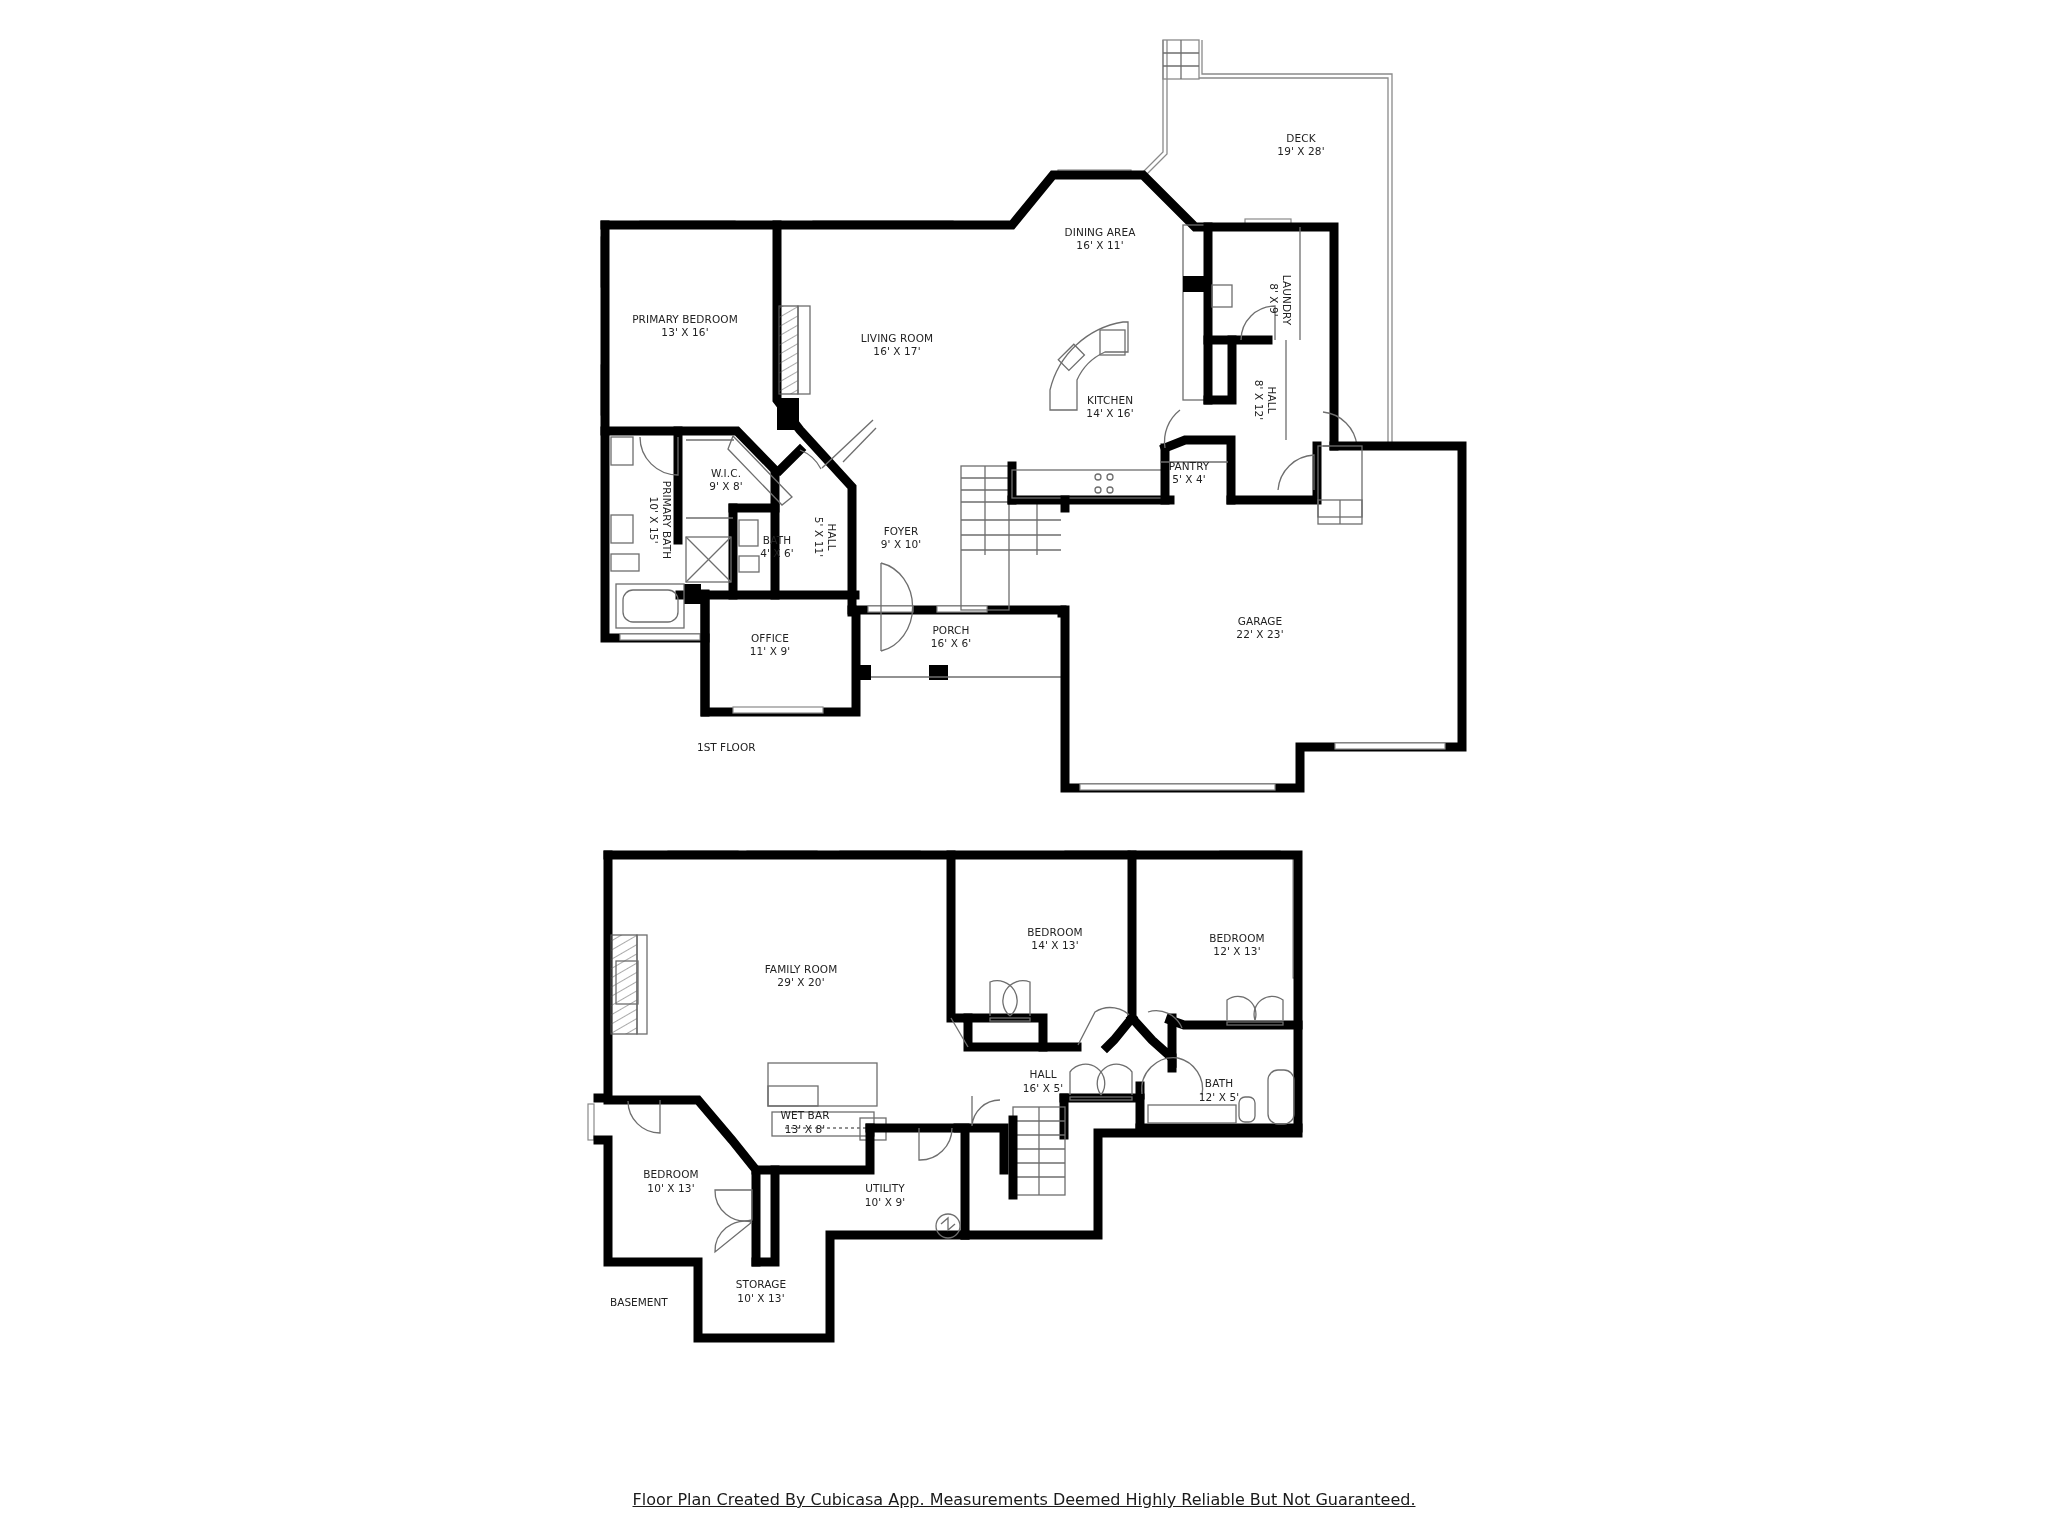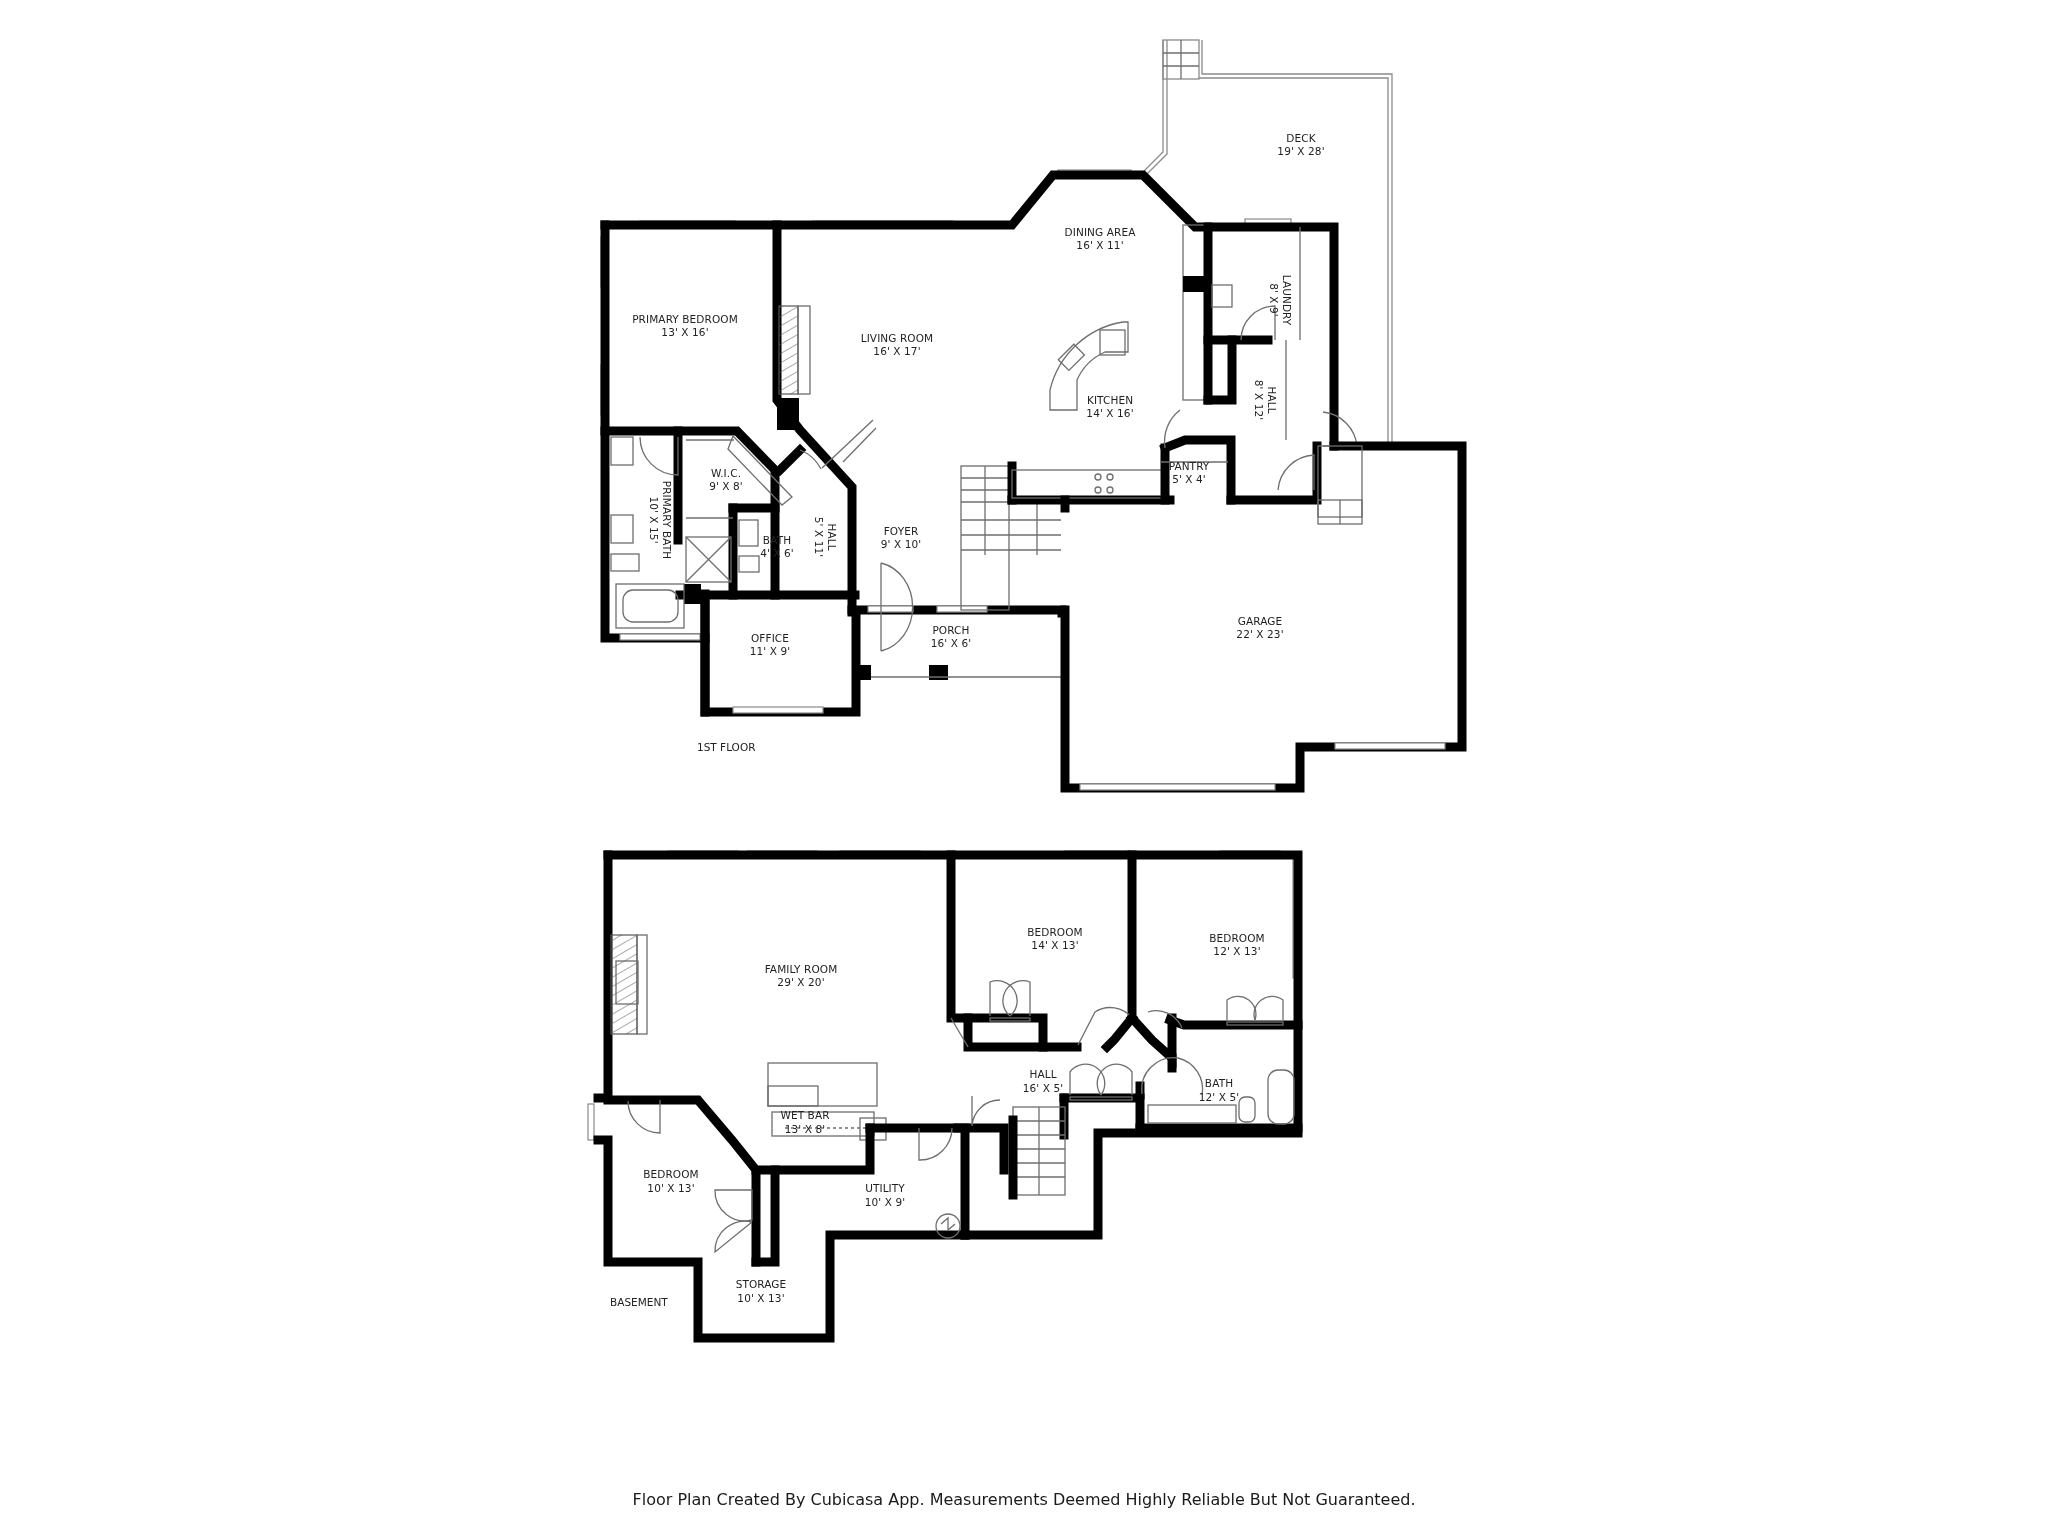--- a/index.html
+++ b/index.html
@@ -6,21 +6,21 @@
   body { width: 2048px; height: 1536px; position: relative; overflow: hidden; font-family: "DejaVu Sans", sans-serif; }
   svg.plan { position: absolute; left: 0; top: 0; }
   .w { fill: none; stroke: #000; stroke-width: 9; stroke-linejoin: miter; stroke-linecap: square; }
   .thin { fill: none; stroke: #6e6e6e; stroke-width: 1.3; }
   .win { fill: #fff; stroke: #8a8a8a; stroke-width: 1.2; }
   .deck { fill: none; stroke: #8a8a8a; stroke-width: 1.3; }
   .solid { fill: #000; }
   .hatch { fill: url(#hatch); stroke: #555; stroke-width: 1.2; }
   .lbl { font-family: "DejaVu Sans", sans-serif; font-size: 10.5px; fill: #222; text-anchor: middle; letter-spacing: 0.1px; }
   .floorlbl { font-family: "DejaVu Sans", sans-serif; font-size: 10.5px; fill: #222; }
-  .footer { position: absolute; left: 0; width: 2048px; top: 1490px; text-align: center; font-family: "DejaVu Sans", sans-serif; font-size: 16px; color: #1a1a1a; }
+  .footer { position: absolute; left: 0; width: 2048px; top: 1490px; text-align: center; font-family: "DejaVu Sans", sans-serif; font-size: 16px; color: #1a1a1a; text-decoration: underline; }
 </style>
 </head>
 <body>
 
 <svg class="plan" width="2048" height="1536" viewBox="0 0 2048 1536" xmlns="http://www.w3.org/2000/svg">
   <defs>
     <pattern id="hatch" width="8" height="8" patternUnits="userSpaceOnUse" patternTransform="rotate(60)">
       <line x1="0" y1="0" x2="0" y2="8" stroke="#555" stroke-width="1"></line>
     </pattern>
   </defs>

